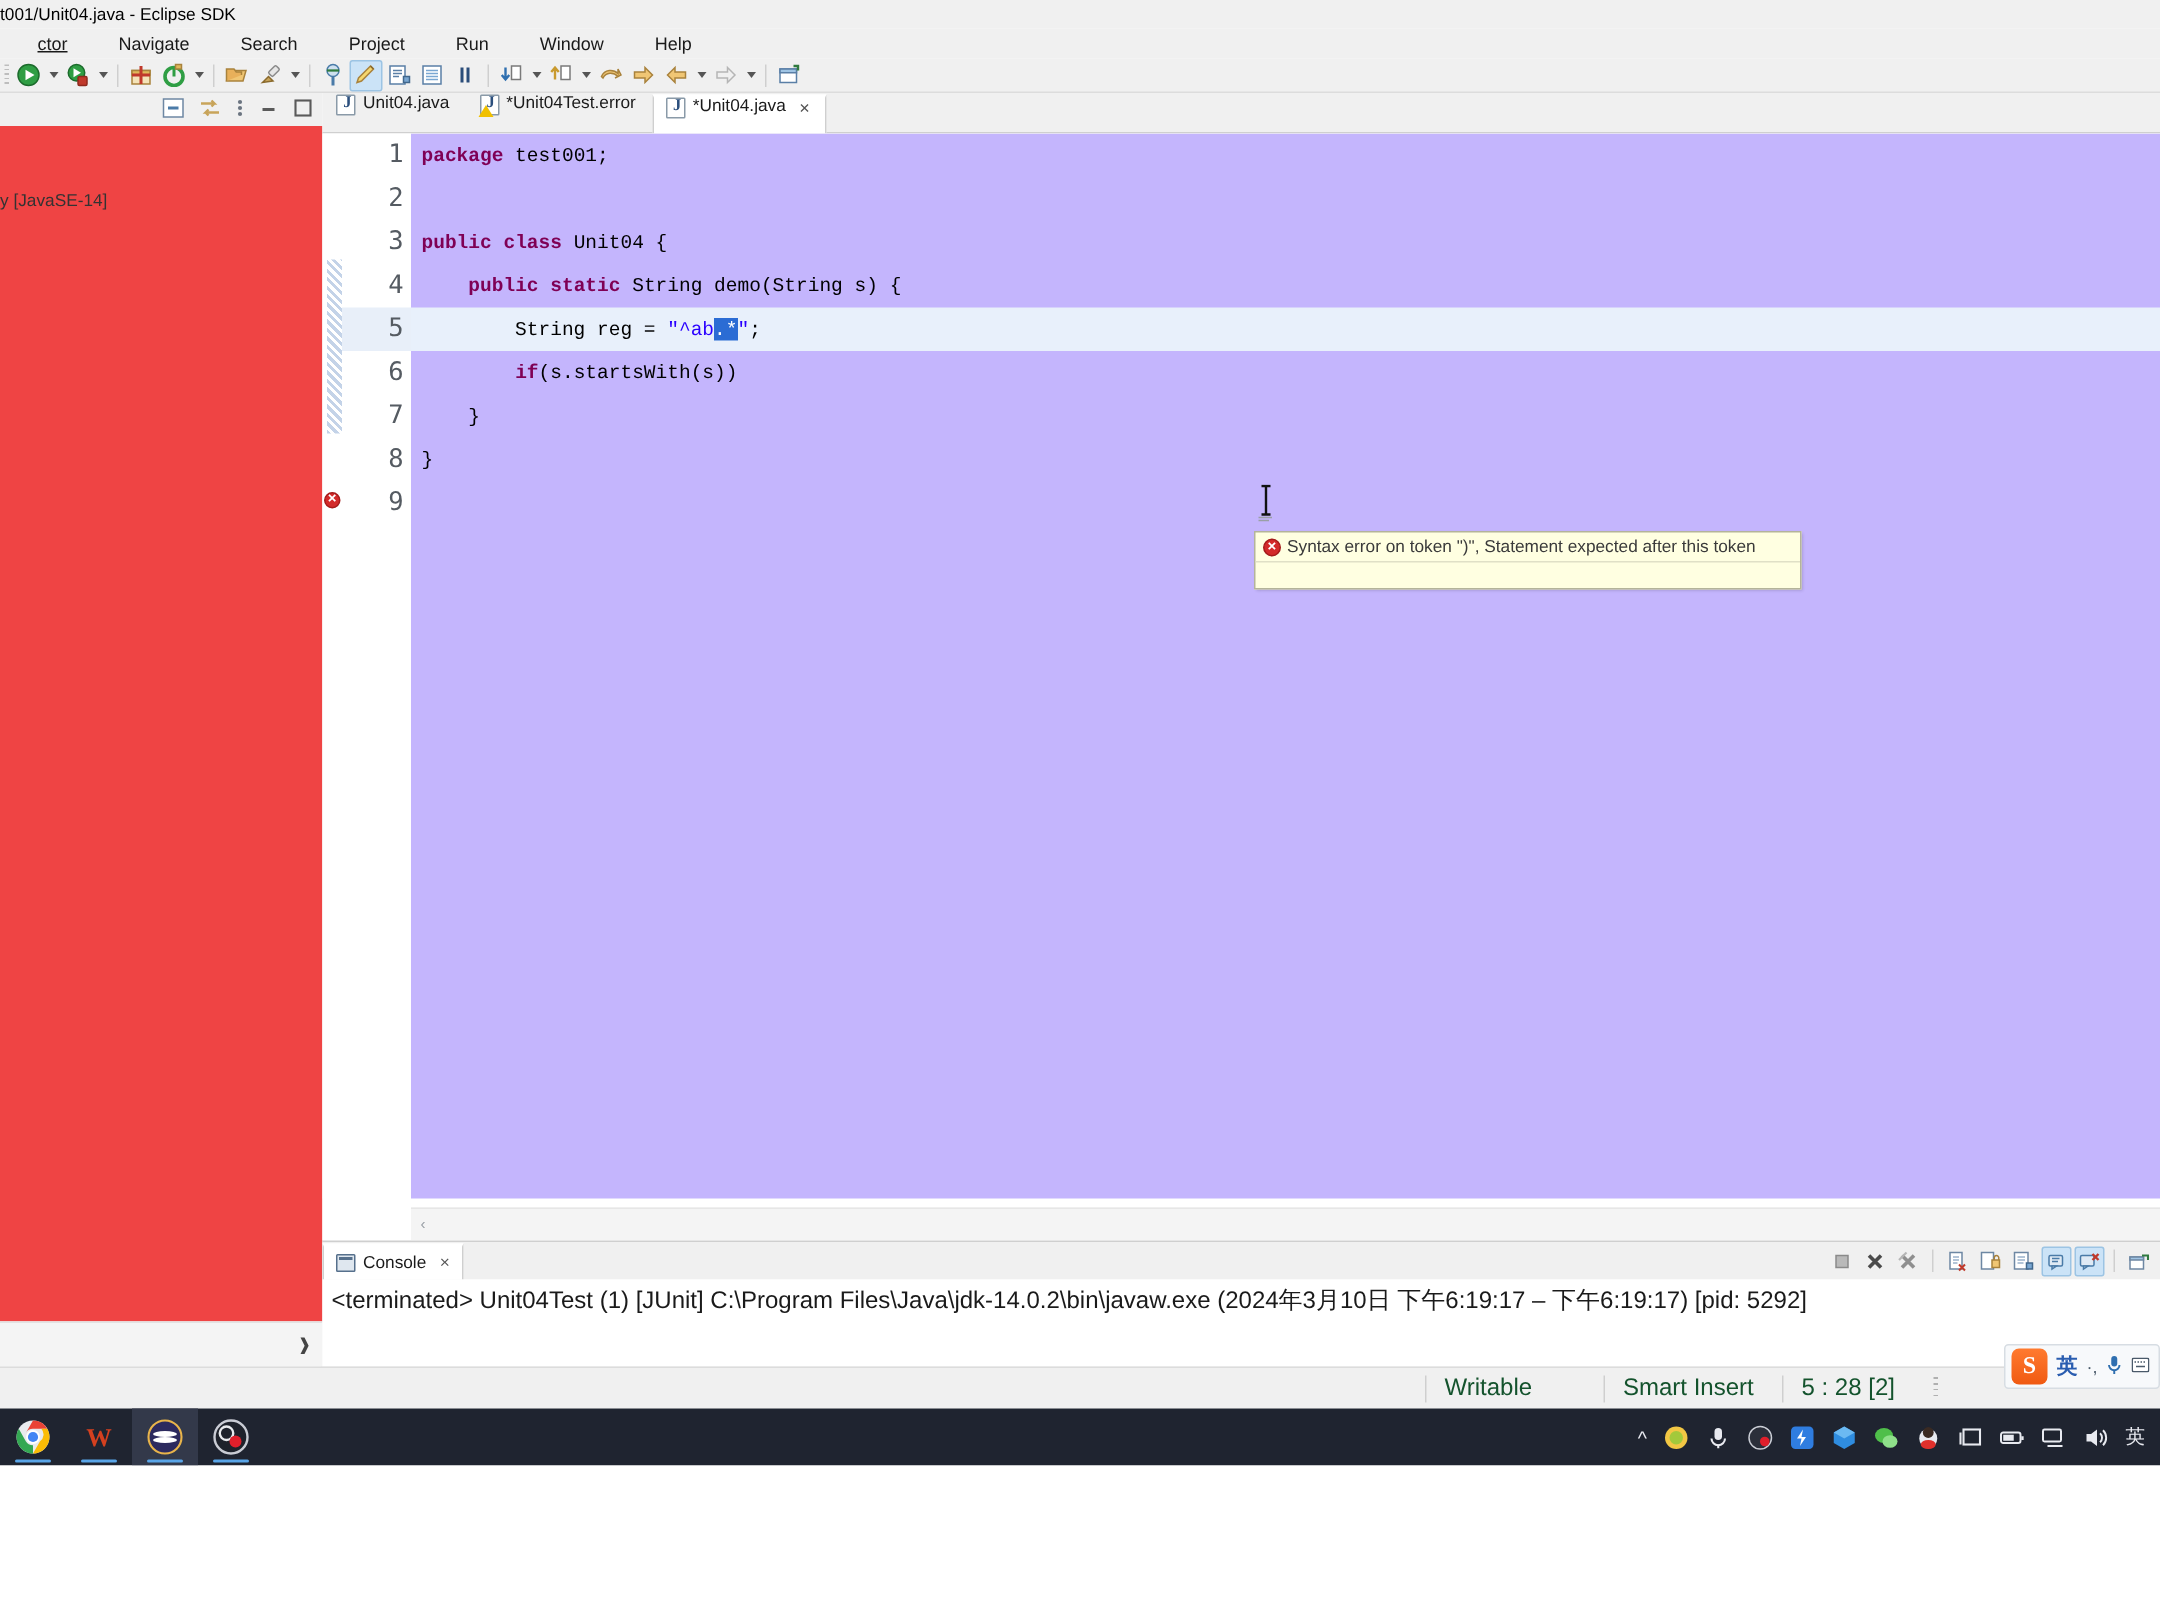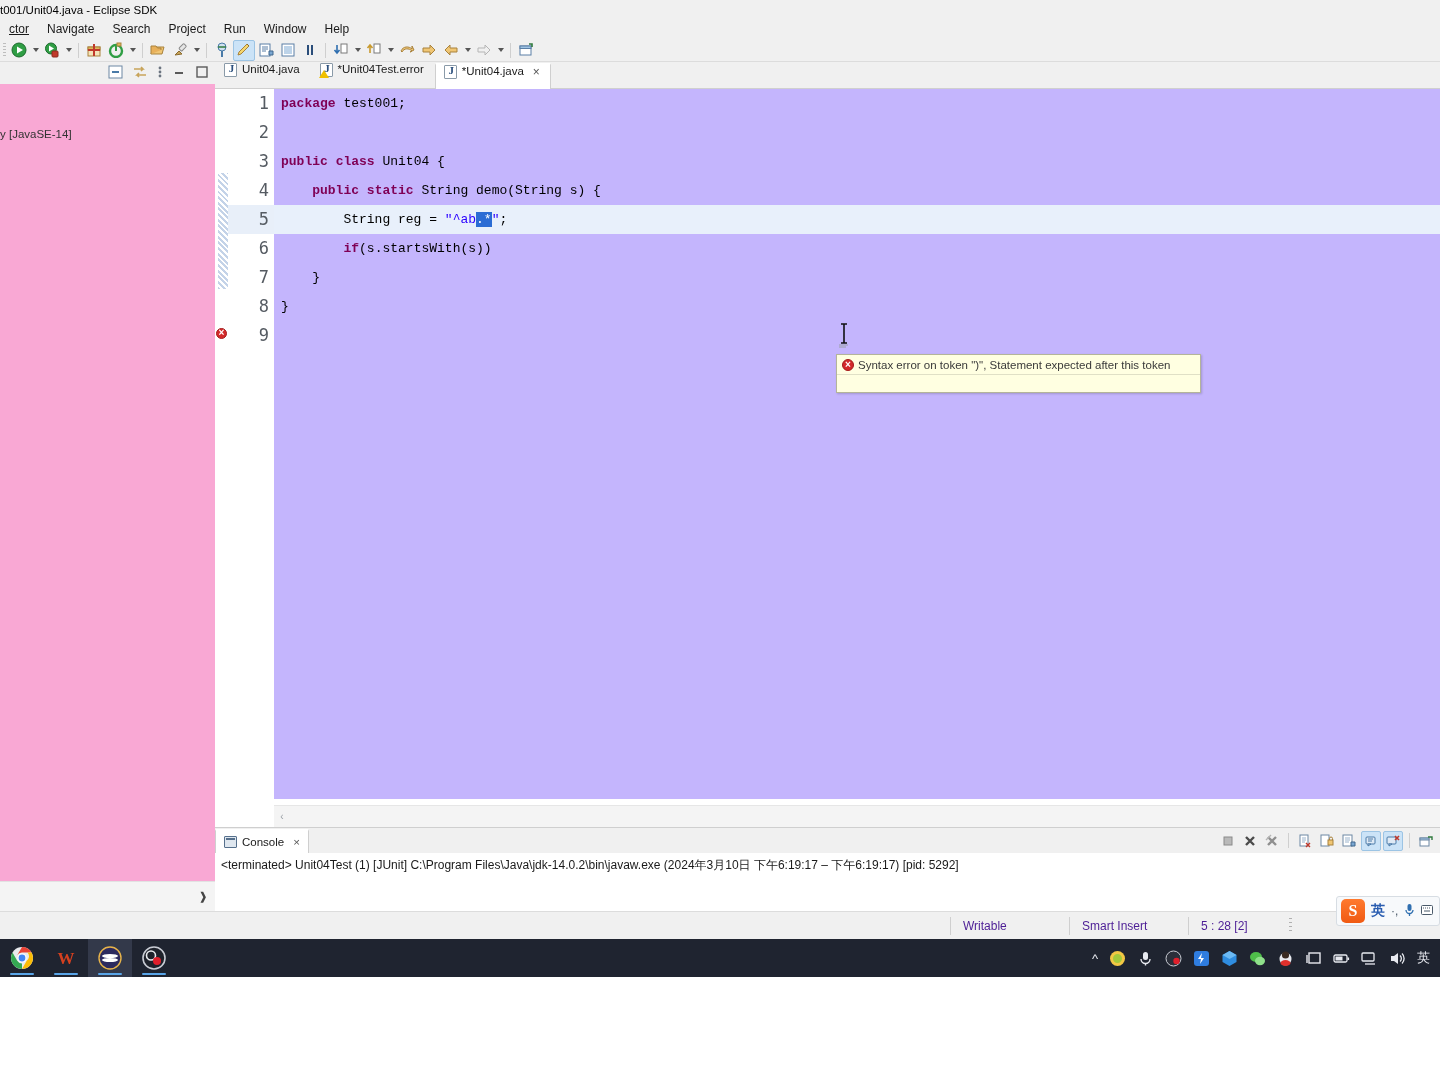--- a/index.html
+++ b/index.html
@@ -23,21 +23,21 @@
   }
 
   
   #menubar {
     position: absolute; left: 0; top: 19px; width: 1440px; height: 20px;
     background: #f0f0f0;
     display: flex; align-items: center;
   }
   #menubar .menu-item {
     font-size: 12px; color: #1a1a1a; padding: 0 9px; white-space: nowrap;
-    line-height: 20px; cursor: default;
+    line-height: 20px; cursor: default; margin-left: 16px;
   }
   #menubar .menu-item .u { text-decoration: underline; }
 
   
   #toolbar {
     position: absolute; left: 0; top: 39px; width: 1440px; height: 23px;
     background: #f0f0f0;
     border-bottom: 1px solid #dcdcdc;
     display: flex; align-items: center;
   }
@@ -68,21 +68,21 @@
     position: absolute; left: 0; top: 62px; width: 215px; height: 849px;
     background: #ffffff; border-right: 1px solid #d4d4d4;
   }
   #left-toolbar {
     position: absolute; left: 0; top: 0; width: 215px; height: 22px;
     background: #f0f0f0; display: flex; align-items: center; justify-content: flex-end;
     padding-right: 6px; gap: 9px;
   }
   #left-tree {
     position: absolute; left: 0; top: 22px; width: 215px; bottom: 30px;
-    background: #f9a8d4; padding-top: 40px;
+    background: #ef4444; padding-top: 40px;
   }
   .tree-row { height: 19px; display: flex; align-items: center; font-size: 11.5px; color: #333; }
   #left-bottom-bar {
     position: absolute; left: 0; bottom: 0; width: 215px; height: 30px;
     background: #f4f4f4; border-top: 1px solid #e2e2e2;
     display: flex; align-items: center; justify-content: flex-end; padding-right: 4px;
   }
   .tiny-arrow-btn {
     width: 16px; height: 16px; display: flex; align-items: center; justify-content: center;
     color: #444; font-size: 11px;
@@ -250,32 +250,32 @@
     position: absolute; right: 0; top: 0; height: 25px;
     display: flex; align-items: center; gap: 2px; padding-right: 4px;
   }
   .ctb { width: 20px; height: 20px; display: flex; align-items: center; justify-content: center; }
   .ctb.on { background: #cbe3f7; border: 1px solid #9cc4e4; border-radius: 2px; }
   #console-body {
     position: absolute; left: 0; top: 25px; width: 1225px; height: 59px;
     background: #ffffff; padding: 4px 0 0 6px;
   }
   #console-line {
-    font-family: "Liberation Sans", sans-serif; font-size: 12px; color: #1a1a1a;
+    font-family: "Liberation Sans", sans-serif; font-size: 16px; color: #1a1a1a;
     white-space: nowrap;
   }
 
   
   #statusbar {
     position: absolute; left: 0; top: 911px; width: 1440px; height: 28px;
     background: #f0f0f0; border-top: 1px solid #dcdcdc;
     display: flex; align-items: center;
   }
   #statusbar .sb-cell {
-    font-size: 12px; color: #4c1d95; padding: 0 12px; height: 20px;
+    font-size: 16px; color: #14532d; padding: 0 12px; height: 20px;
     line-height: 20px; display: flex; align-items: center;
   }
   #statusbar .sb-div { width: 1px; height: 18px; background: #cfcfcf; }
   .sb-dots {
     width: 3px; height: 16px;
     background: repeating-linear-gradient(to bottom, #b0b0b0 0 1px, transparent 1px 4px);
   }
 
   
   #ime-bar {

